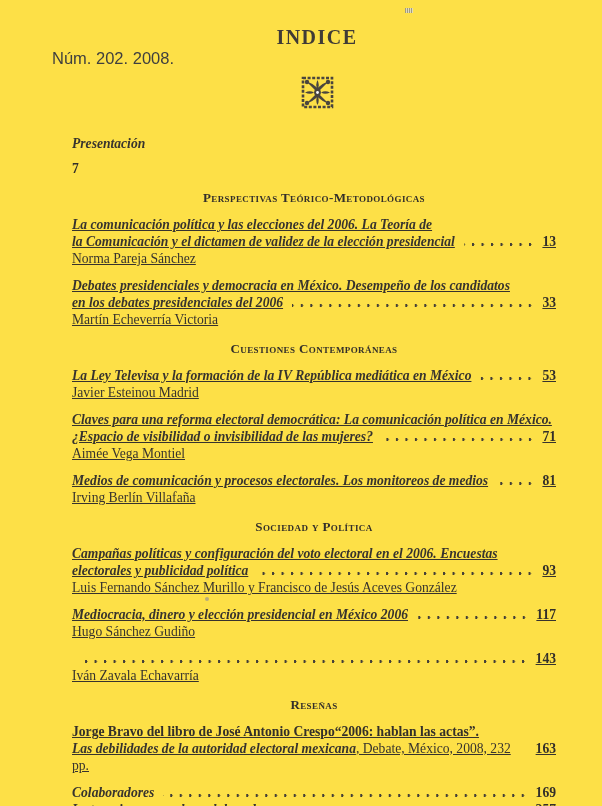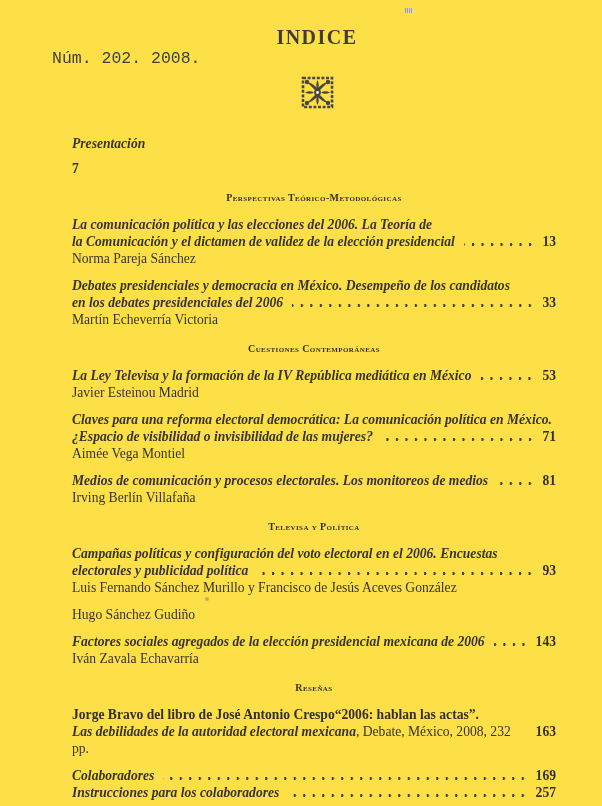--- a/index.html
+++ b/index.html
@@ -24,21 +24,21 @@
     text-align:center;
     font-size:20px;
     line-height:22px;
     font-weight:bold;
     letter-spacing:1.5px;
     color:#403b36;
   }
   .issue-label{
     position:absolute;
     left:52px;top:49px;
-    font-family:Liberation Mono, monospace;
+    font-family:Liberation Sans, sans-serif;
     font-size:16.5px;
     color:#3f3f3f;
   }
   .ornament-wrap{
     margin:28px auto 0 auto;
     width:33px;height:33px;
   }
   .artifact-top{
     position:absolute;
     left:405px;top:8px;
@@ -84,27 +84,27 @@
   }
   .pg{
     font-weight:bold;
     white-space:nowrap;
     color:#332f2a;
   }
   .section-heading{
     text-align:center;
     font-variant:small-caps;
     font-weight:bold;
-    font-size:10px;
+    font-size:13px;
     line-height:18px;
     letter-spacing:.4px;
     color:#332f2a;
     margin:12px 0 9px 0;
   }
-  .entry{margin-bottom:10px;}
+  .entry{margin-bottom:10px;text-decoration:underline;}
   .author{
     font-weight:normal;
     color:#37332e;
   }
   .front-row{margin-bottom:2px;flex-direction:column;}
   .back-matter{}
   .back-matter .row{margin-bottom:0;}
 </style>
 </head>
 <body>
@@ -190,39 +190,43 @@
 
     <div class="entry">
       <div class="row">
         <span class="it">Medios de comunicación y procesos electorales. Los monitoreos de medios</span>
         <span class="leader"></span>
         <span class="pg">81</span>
       </div>
       <div class="author">Irving Berlín Villafaña</div>
     </div>
 
-    <div class="section-heading">Televisa y Política</div>
+    <div class="section-heading">Sociedad y Política</div>
 
     <div class="entry">
       <div><span class="it">Campañas políticas y configuración del voto electoral en el 2006. Encuestas</span></div>
       <div class="row">
         <span class="it">electorales y publicidad política</span>
         <span class="leader"></span>
         <span class="pg">93</span>
       </div>
       <div class="author">Luis Fernando Sánchez Murillo y Francisco de Jesús Aceves González</div>
     </div>
 
     <div class="entry">
+      <div class="row">
+        <span class="it">Mediocracia, dinero y elección presidencial en México 2006</span>
+        <span class="leader"></span>
+        <span class="pg">117</span>
+      </div>
       <div class="author">Hugo Sánchez Gudiño</div>
     </div>
 
     <div class="entry">
       <div class="row">
-        <span class="it">Factores sociales agregados de la elección presidencial mexicana de 2006</span>
         <span class="leader"></span>
         <span class="pg">143</span>
       </div>
       <div class="author">Iván Zavala Echavarría</div>
     </div>
 
     <div class="section-heading">Reseñas</div>
 
     <div class="entry">
       <div><span class="bold-roman">Jorge Bravo del libro de José Antonio Crespo“2006: hablan las actas”.</span></div>

